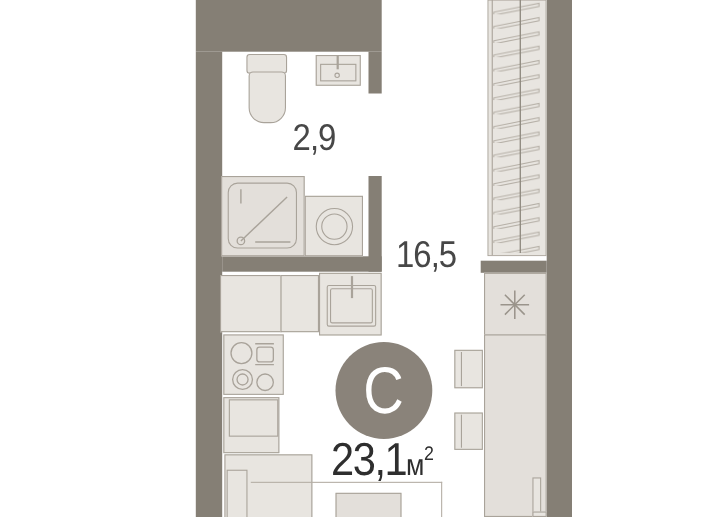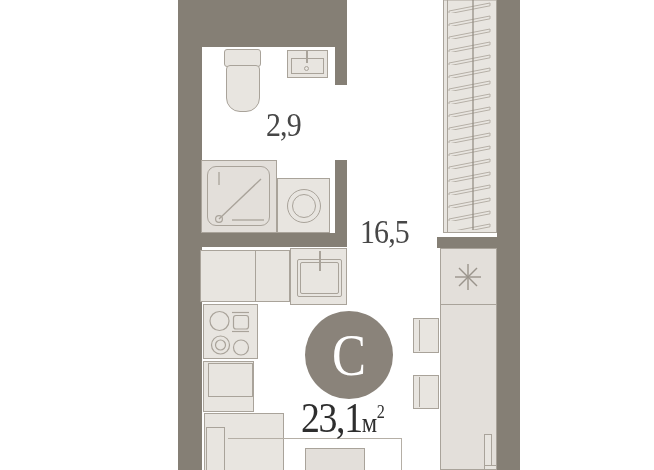--- a/index.html
+++ b/index.html
@@ -7,21 +7,21 @@
     --furn-fill:#e8e5e0;
     --furn-fill2:#e3dfda;
     --furn-border:#a9a39a;
     --hatch:#b5afa6;
     --badge:#8a837a;
     --label:#474747;
     --bg:#ffffff;
   }
   html,body{margin:0;padding:0;background:var(--bg);}
   #plan{position:relative;width:654px;height:470px;background:var(--bg);
-        overflow:hidden;font-family:Liberation Serif, serif;}
+        overflow:hidden;font-family:Liberation Sans, sans-serif;}
   .abs{position:absolute;box-sizing:border-box;}
   .wall{background:var(--wall);}
   .furn{background:var(--furn-fill);border:1px solid var(--furn-border);}
   .furn2{background:var(--furn-fill2);border:1px solid var(--furn-border);}
   .roomlabel{color:var(--label);font-size:34px;letter-spacing:-1px;
              transform:scaleX(.88);transform-origin:left top;white-space:nowrap;}
   .arealabel{color:#2e2e2e;transform:scaleX(.9);transform-origin:left top;white-space:nowrap;}
   .arealabel .val{font-size:42px;font-weight:400;letter-spacing:-1.5px;}
   .arealabel .unit{font-size:27px;letter-spacing:-.5px;}
   .arealabel .sup{font-size:18px;vertical-align:14px;}

